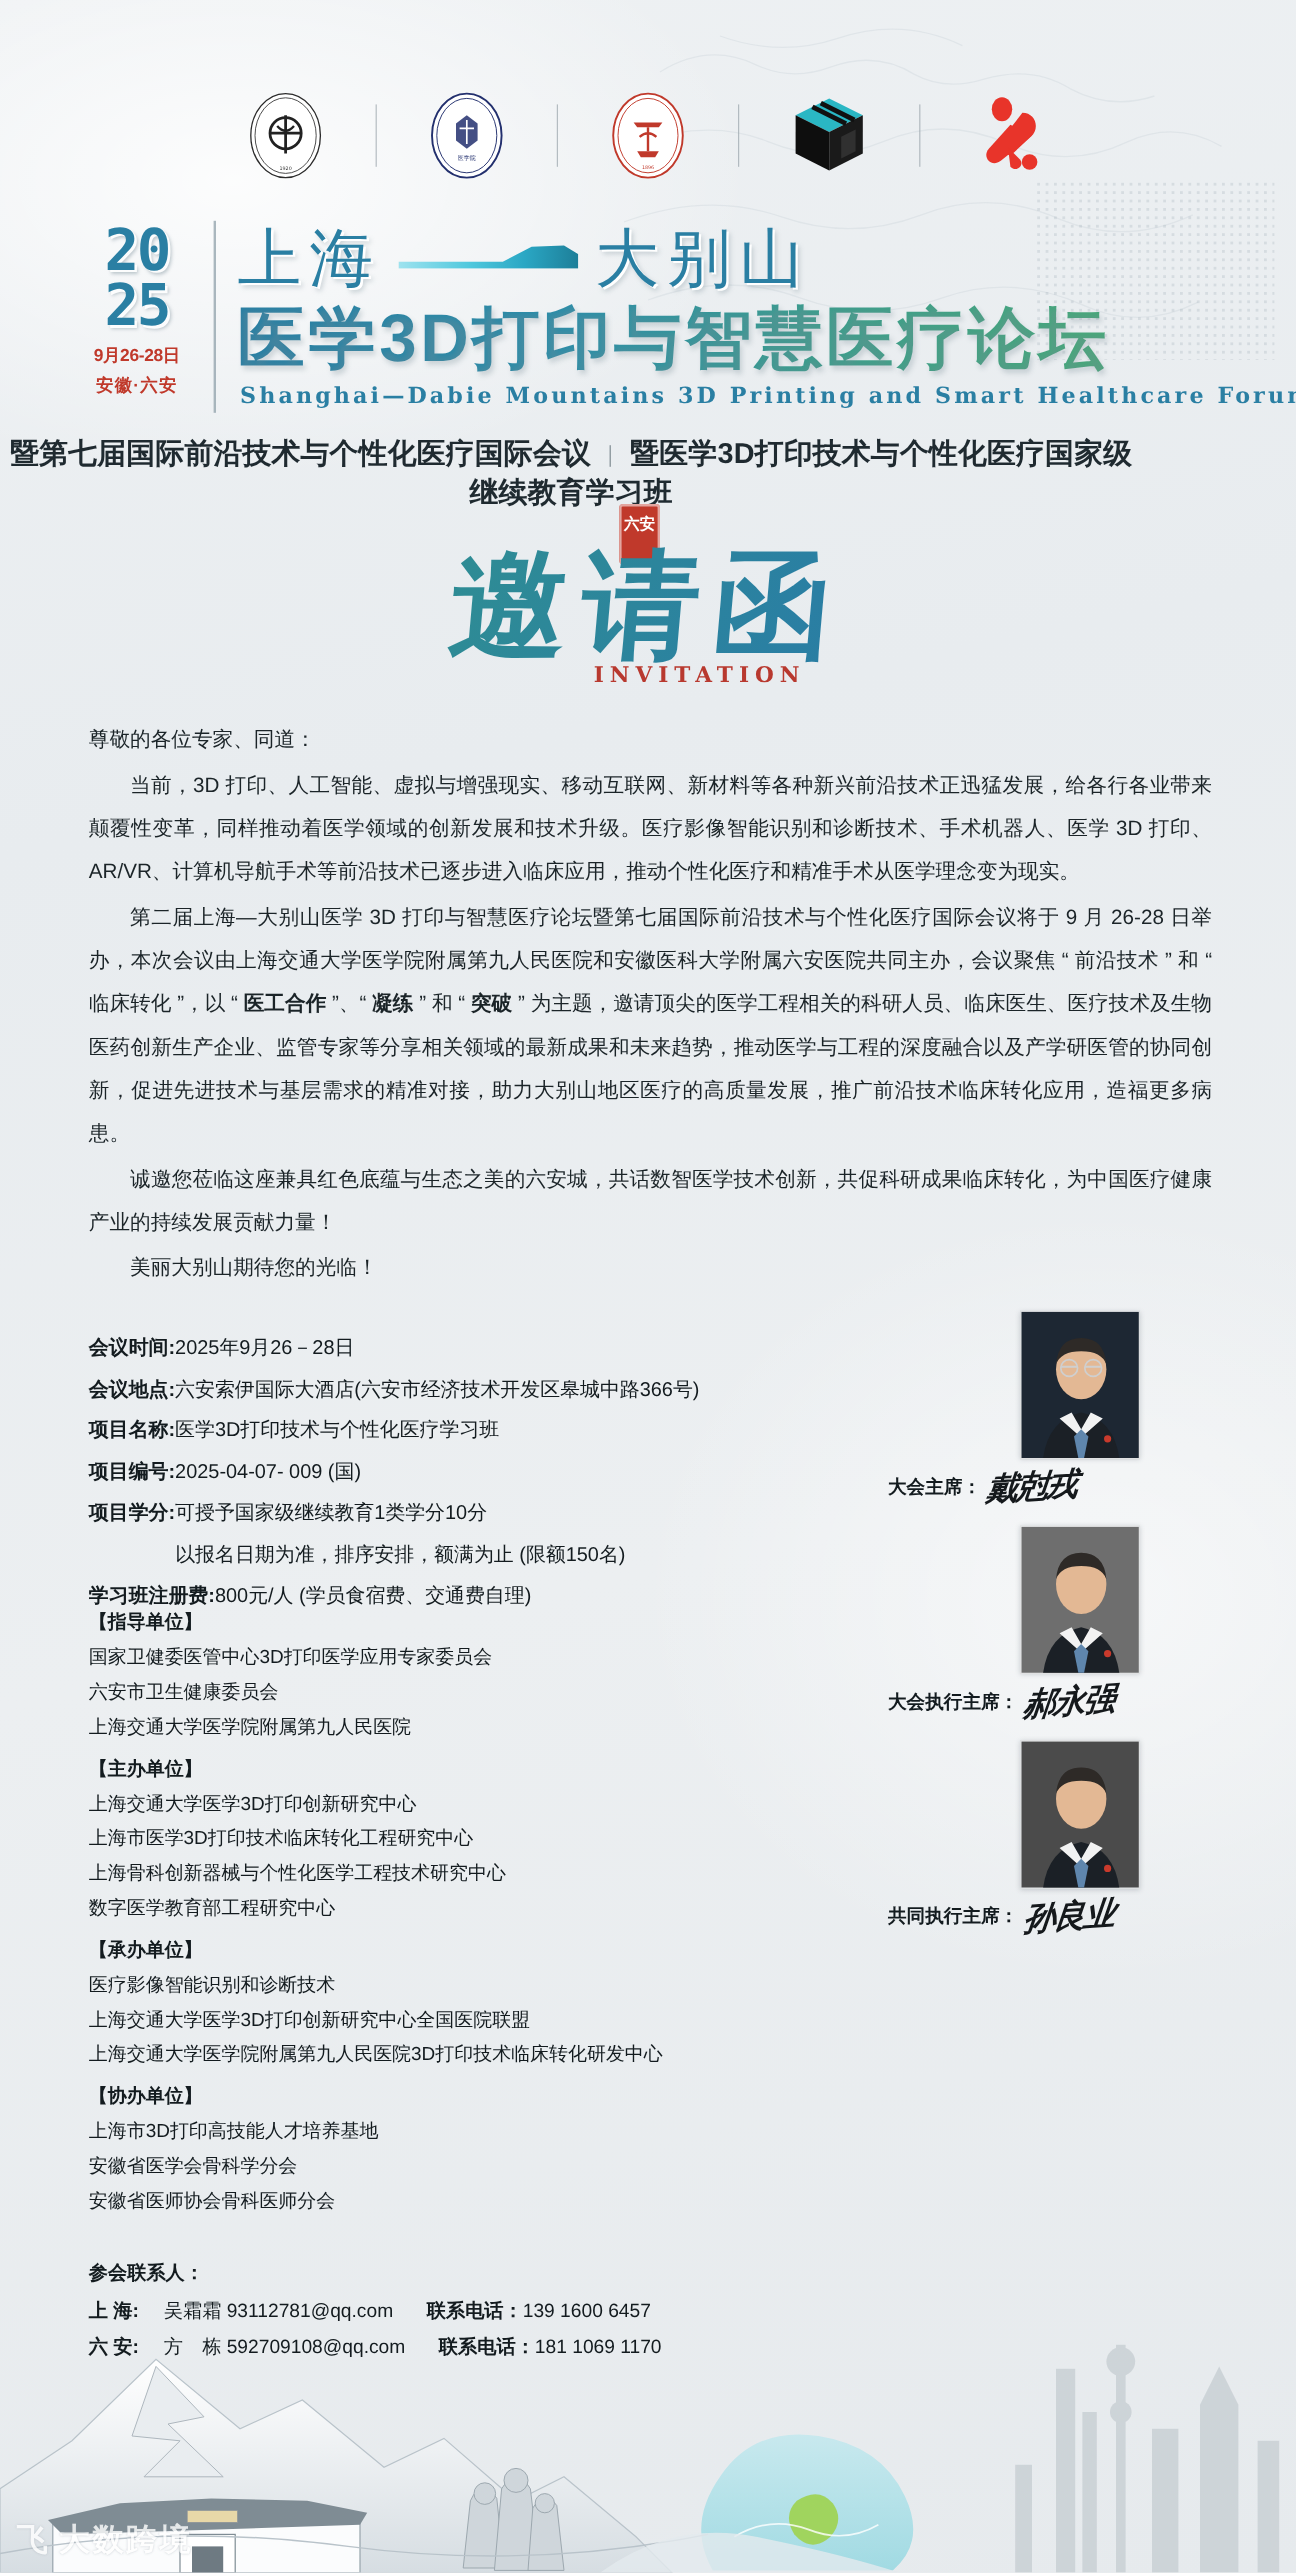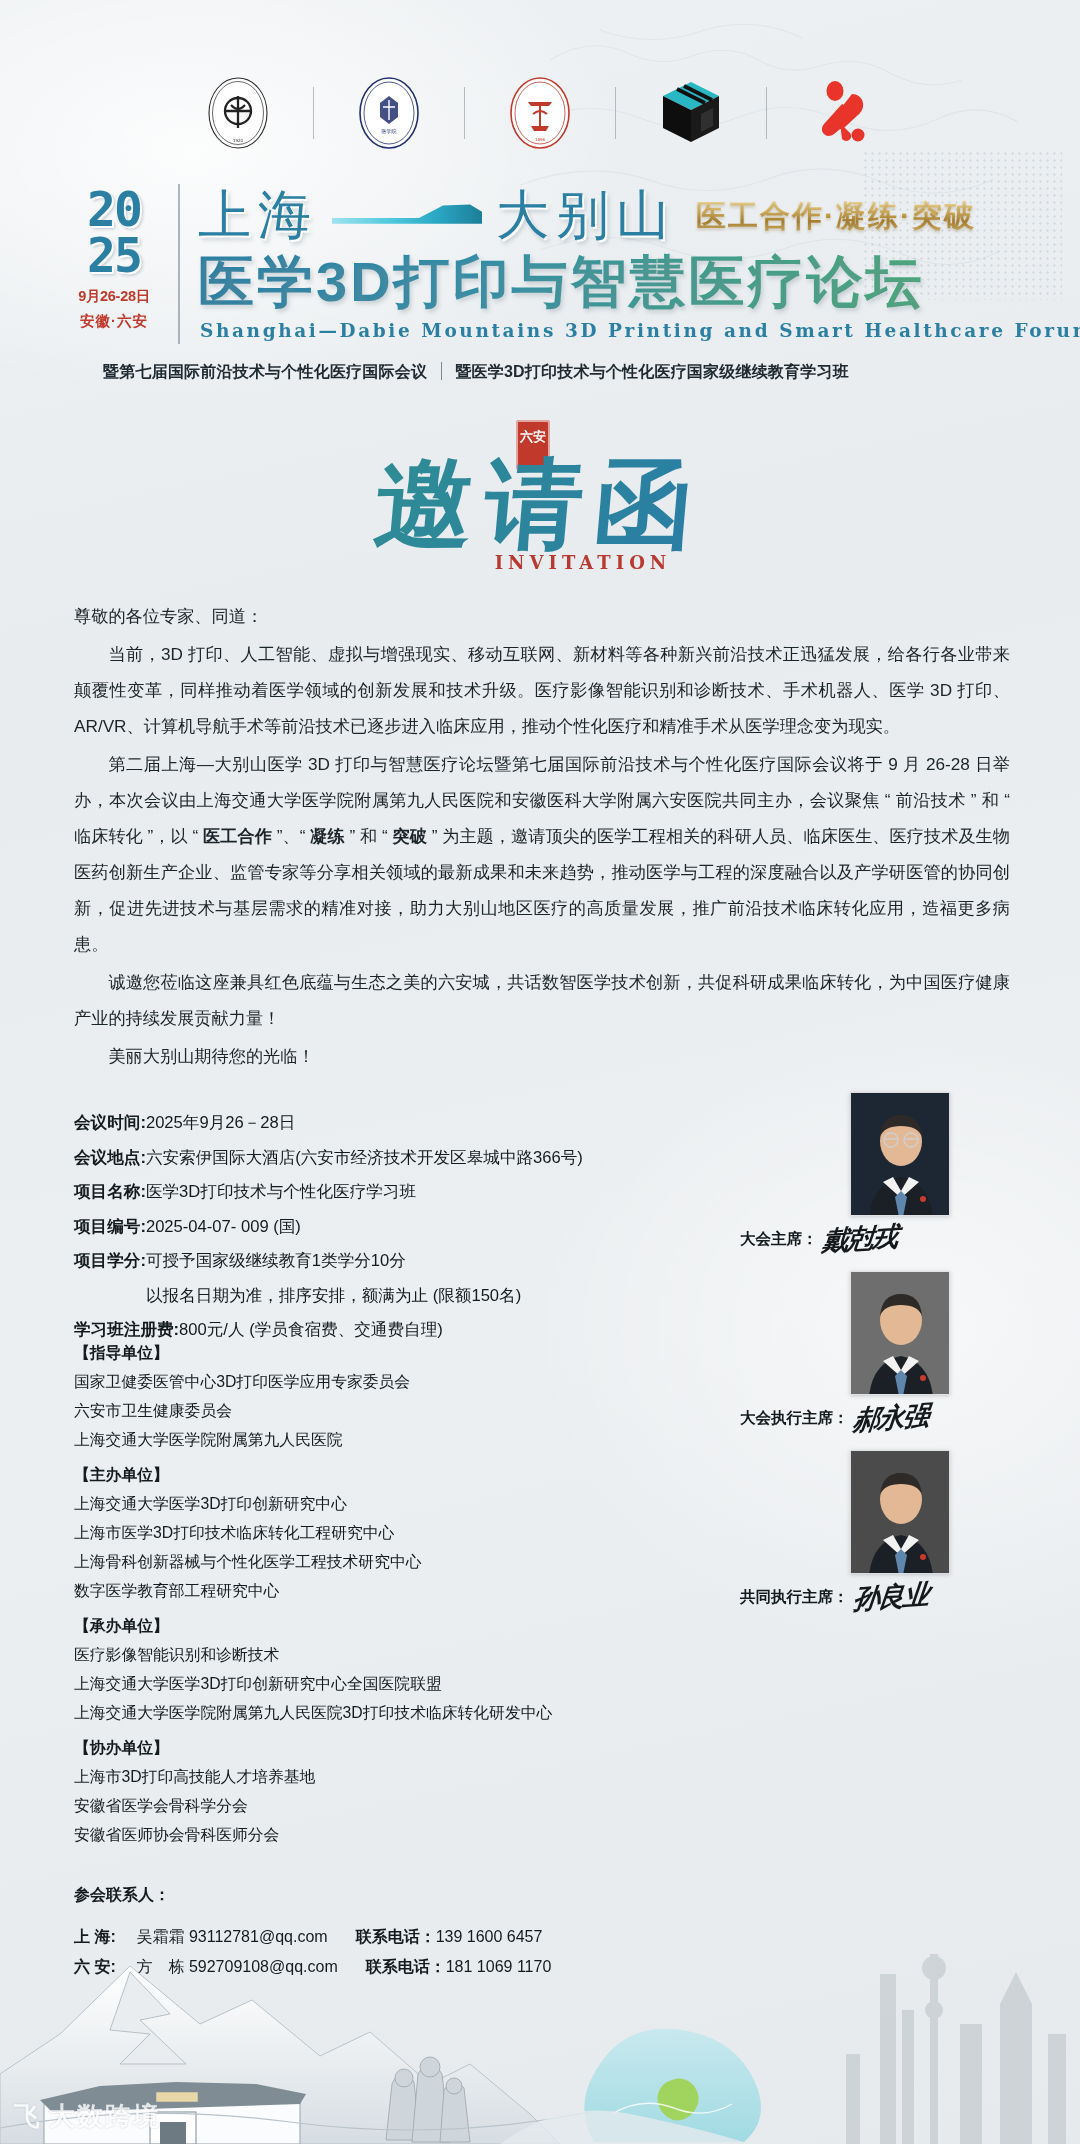--- a/index.html
+++ b/index.html
@@ -80,21 +80,21 @@
     text-shadow: 2px 3px 4px rgba(120,140,150,.30);
     white-space:nowrap;
   }
   .t-en {
     position:absolute; left:200px; top:142px; width:850px;
     font-family:"DejaVu Serif", serif; font-size:18.5px; font-weight:700;
     color:#2a7fa3; letter-spacing:2.6px; white-space:nowrap;
   }
   .t-sub {
     position:absolute; top:362px; left:0; width:952px; text-align:center;
-    font-size:16px; font-weight:700; color:#1f2a30; letter-spacing:.2px;
+    font-size:24px; font-weight:700; color:#1f2a30; letter-spacing:.2px;
   }
   .t-sub .divider { display:inline-block; width:1px; height:18px; background:#7e8a91;
                     margin:0 9px; vertical-align:-3px;}
 
   
   .calli { position:absolute; top:412px; left:0; width:1080px; height:180px; }
   .calli-seal {
     position:absolute; left:516px; top:8px; width:34px; height:50px;
     background:#c0392b; border-radius:3px; color:#fff;
     font-size:13px; font-weight:700; line-height:15px; text-align:center;
@@ -139,21 +139,21 @@
     font-size:15.8px; line-height:29px; color:#131b1f;
   }
   .units .hd { font-weight:700; margin-top:6px; }
   .units .it { }
 
   
   .contacts {
     position:absolute; top:1880px; left:74px; width:700px;
     font-size:16px; line-height:30px; color:#131b1f;
   }
-  .contacts .hd { font-weight:700; margin-bottom:12px;}
+  .contacts .hd { font-weight:700; margin-bottom:2px;}
   .contacts .row { white-space:nowrap; }
   .contacts .lab { display:inline-block; min-width:58px; font-weight:700;}
   .contacts .ph { font-weight:700; margin-left:28px;}
 
   
   .chairs { position:absolute; top:1092px; left:740px; width:320px; }
   .chair { position:relative; margin-bottom:14px; }
   .photo {
     width:100px; height:124px; margin:0 auto; display:block;
     border:1px solid rgba(0,0,0,.08);
@@ -271,21 +271,20 @@
       <div class="yr-date">9月26-28日</div>
       <div class="yr-place">安徽·六安</div>
     </div>
 
     <div class="vrule"></div>
 
     <div class="t-line1">
       <span class="t-big">上海</span>
       <span class="train"></span>
       <span class="t-big">大别山</span>
-      <span class="gold-badge">医工合作·凝练·突破</span>
     </div>
 
     <div class="t-line2">
       <span class="t-big2">医学3D打印与智慧医疗论坛</span>
     </div>
 
     <div class="t-en">Shanghai—Dabie Mountains 3D Printing and Smart Healthcare Forum</div>
   </div>
 
   <div class="t-sub">

